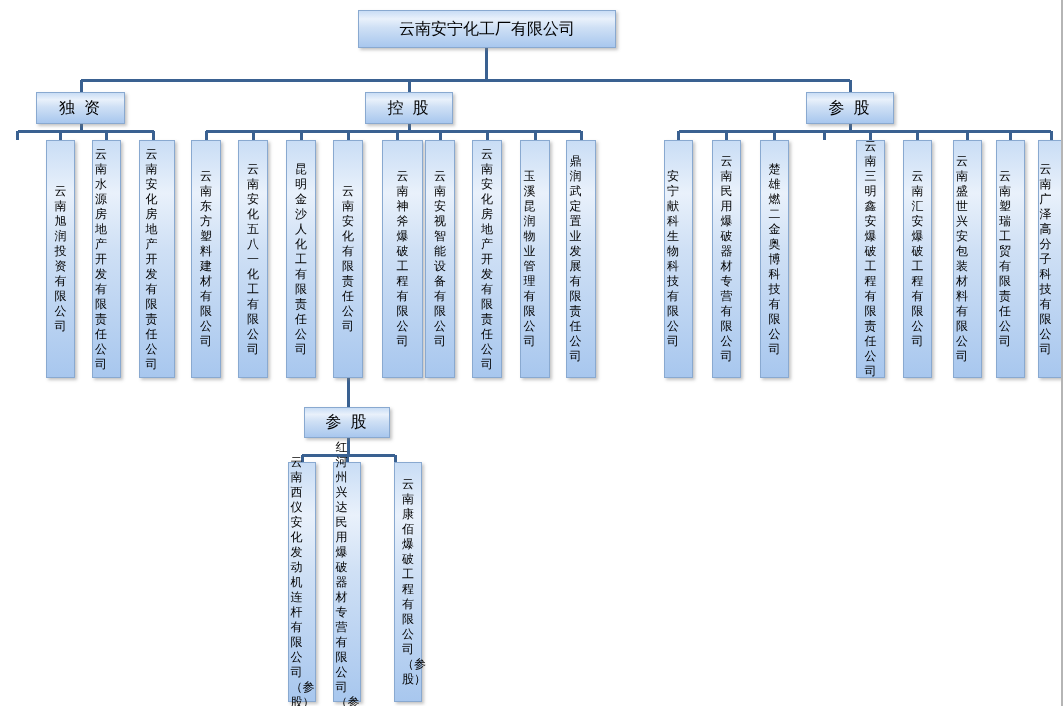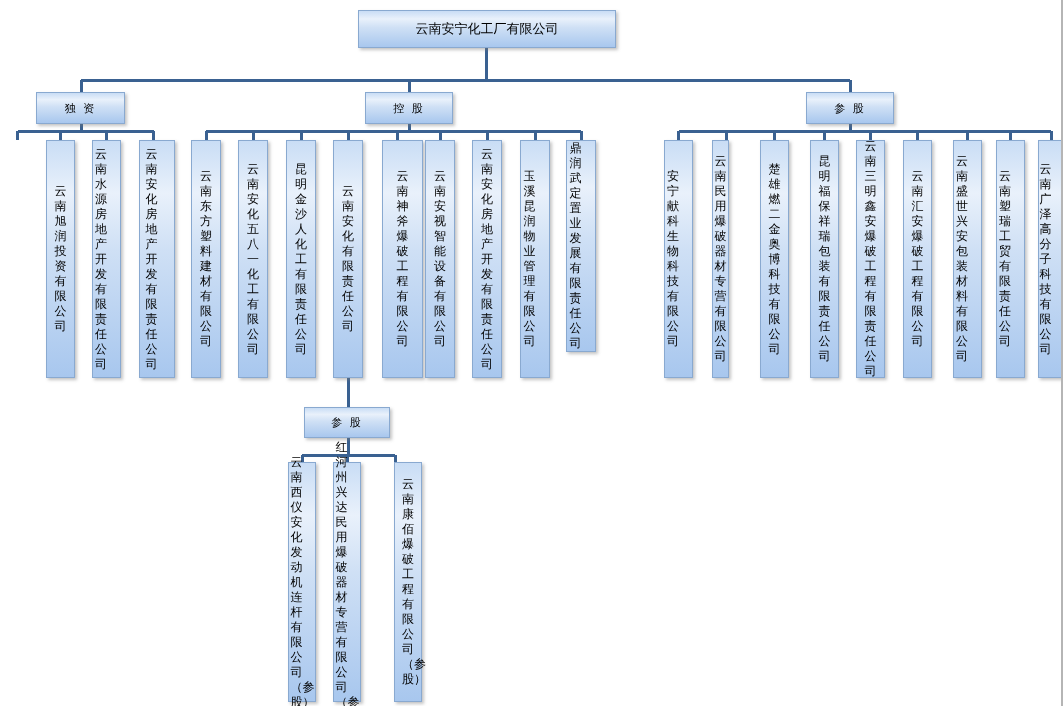--- a/index.html
+++ b/index.html
@@ -13,22 +13,22 @@
   svg.connectors{position:absolute;left:0;top:0;}
   .box{
     position:absolute;
     box-sizing:border-box;
     display:flex;align-items:center;justify-content:center;
     background:linear-gradient(180deg,#c9ddf5 0%,#e9f1fb 22%,#cfe0f5 46%,#a8c7ee 100%);
     border:1px solid #89a9d0;
     box-shadow:2px 2px 3px rgba(125,125,125,.45);
   }
   .topbox{left:358px;top:10px;width:258px;height:38px;}
-  .topbox .bt{font-size:13px;color:#000;}
-  .labelbox .bt{font-size:11px;color:#000;letter-spacing:2px;}
+  .topbox .bt{font-size:16px;color:#000;}
+  .labelbox .bt{font-size:16px;color:#000;letter-spacing:2px;}
   .node .nt{
     font-size:12px;line-height:15px;color:#000;
     word-break:break-all;line-break:strict;
   }
   .c1 .nt{width:12px;text-align:center;}
   .c2 .nt{width:23px;text-align:left;}
   .frame-right{position:absolute;right:0;top:0;width:2px;height:706px;background:#b5b5b5;}
 </style>
 </head>
 <body>
@@ -86,35 +86,32 @@
     </div>
   <div class="box node c1" style="left:425px;top:140px;width:30px;height:238px">
     <span class="nt">云南安视智能设备有限公司</span>
     </div>
   <div class="box node c1" style="left:472px;top:140px;width:30px;height:238px">
     <span class="nt">云南安化房地产开发有限责任公司</span>
     </div>
   <div class="box node c2" style="left:520px;top:140px;width:30px;height:238px">
     <span class="nt">玉溪昆润物业管理有限公司</span>
     </div>
-  <div class="box node c2" style="left:566px;top:140px;width:30px;height:212px">
+  <div class="box node c2" style="left:566px;top:140px;width:30px;height:238px">
     <span class="nt">鼎润武定置业发展有限责任公司</span>
     </div>
 
   <div class="box node c2" style="left:664px;top:140px;width:29px;height:238px">
     <span class="nt">安宁献科生物科技有限公司</span>
     </div>
-  <div class="box node c1" style="left:712px;top:140px;width:17px;height:238px">
+  <div class="box node c1" style="left:712px;top:140px;width:29px;height:238px">
     <span class="nt">云南民用爆破器材专营有限公司</span>
     </div>
   <div class="box node c1" style="left:760px;top:140px;width:29px;height:238px">
     <span class="nt">楚雄燃二金奥博科技有限公司</span>
-    </div>
-  <div class="box node c1" style="left:810px;top:140px;width:29px;height:238px">
-    <span class="nt">昆明福保祥瑞包装有限责任公司</span>
     </div>
   <div class="box node c1" style="left:856px;top:140px;width:29px;height:238px">
     <span class="nt">云南三明鑫安爆破工程有限责任公司</span>
     </div>
   <div class="box node c1" style="left:903px;top:140px;width:29px;height:238px">
     <span class="nt">云南汇安爆破工程有限公司</span>
     </div>
   <div class="box node c2" style="left:953px;top:140px;width:29px;height:238px">
     <span class="nt">云南盛世兴安包装材料有限公司</span>
     </div>

